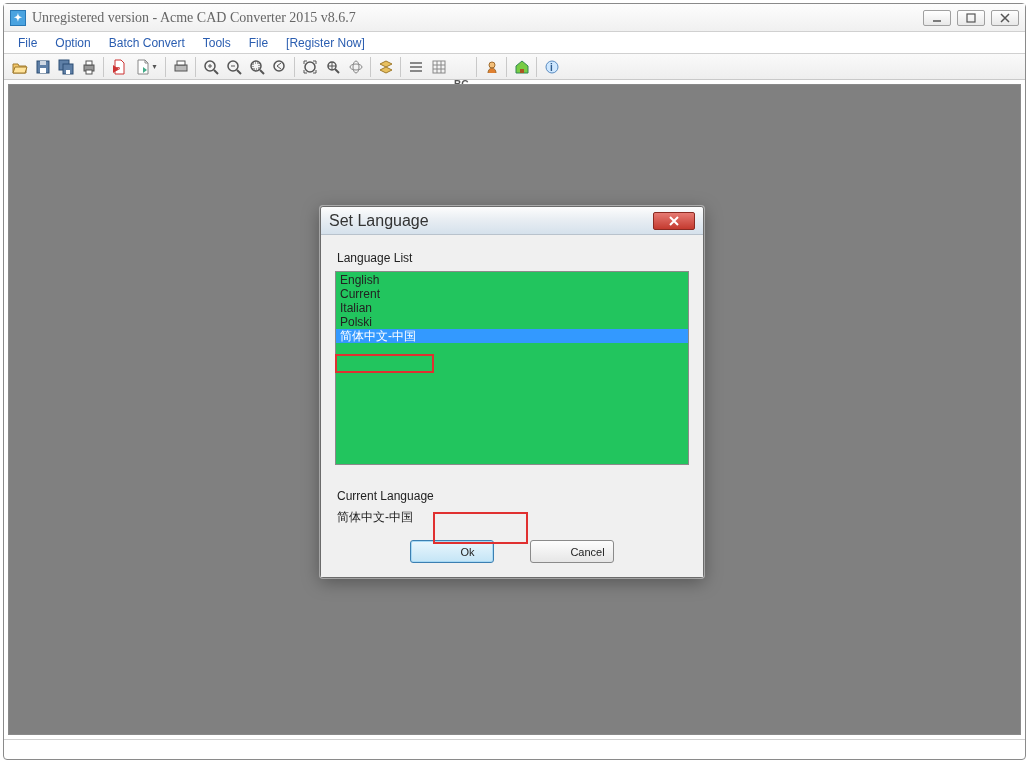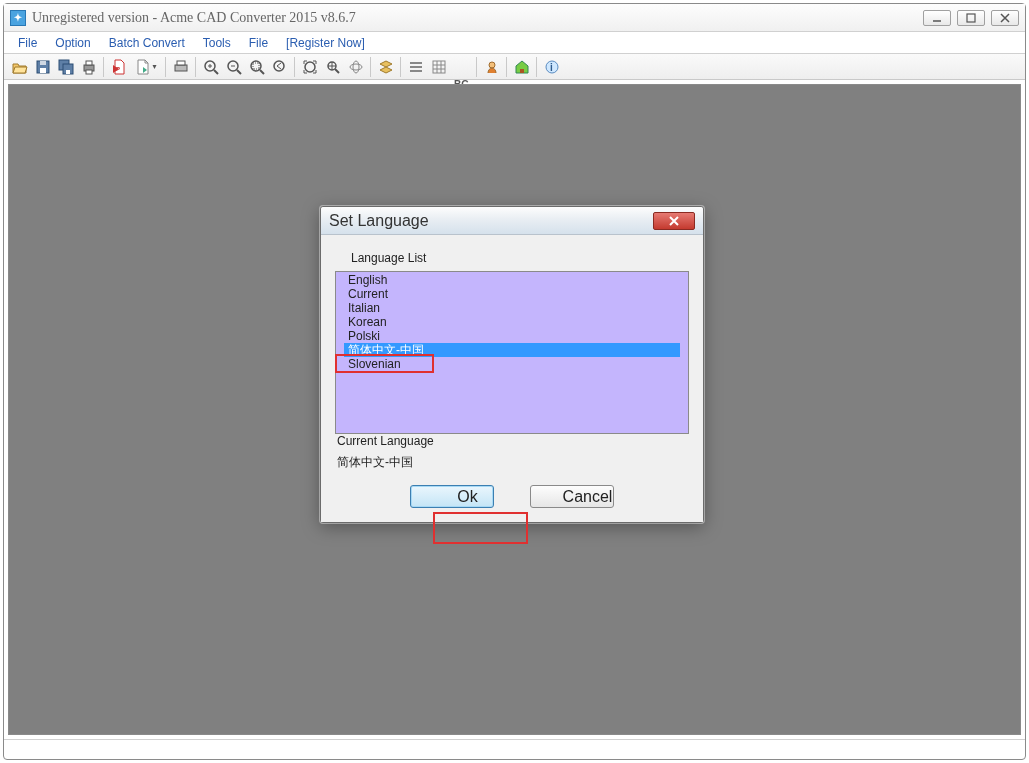--- a/index.html
+++ b/index.html
@@ -97,44 +97,44 @@
   .dialog-close {
     margin-left:auto;
     width:42px; height:18px;
     background:linear-gradient(#e67a73,#c43a2f);
     border:1px solid #8b2a22;
     border-radius:2px;
     display:flex; align-items:center; justify-content:center;
     color:#fff; font-weight:bold; cursor:pointer;
   }
   .dialog-body { padding:12px 14px 14px 14px; background:#f0f0f0; }
-  .lbl { margin:4px 0 6px 16px; color:#222; }
+  .lbl { margin:4px 0 6px 2px; color:#222; }
   .listbox {
-    width:100%; height:163px;
+    width:100%; height:194px;
     border:1px solid #8a8a8a;
-    background:#c4b5fd;
+    background:#22c55e;
     overflow:auto;
-    padding:1px 8px;
+    padding:1px 0;
   }
   .listbox .opt {
     padding:0px 4px; line-height:14px; font-size:12px; cursor:pointer;
     white-space:nowrap;
   }
   .listbox .opt.selected { background:#3399ff; color:#fff; }
-  .cur-lang { margin:0 0 0 2px; }
+  .cur-lang { margin:24px 0 0 2px; }
   .cur-lang-val { margin:6px 0 0 2px; }
   .dlg-buttons {
     display:flex; justify-content:center; gap:36px;
     margin-top:14px;
   }
   .btn {
     width:84px; height:23px;
     border:1px solid #8a8a8a; border-radius:3px;
     background:linear-gradient(#fdfdfd,#e6e6e6);
-    cursor:pointer; font-size:16px;
+    cursor:pointer; font-size:11px;
     display:flex; align-items:center; justify-content:center;padding-left:31px;
   }
   .btn.default {
     border:1px solid #3c7fb1;
     box-shadow: inset 0 0 0 1px #a7d9f5;
     background:linear-gradient(#eaf6fd,#c4e5f6);
   }
 
   
   .anno-rect {
@@ -305,24 +305,22 @@
             <path d="M3 2 L11 10 M11 2 L3 10" stroke="#fff" stroke-width="2"></path>
           </svg>
       </div>
     </div>
     <div class="dialog-body">
       <div class="lbl">Language List</div>
       <div class="listbox" id="listbox">
           <div class="opt">English</div>
           <div class="opt">Current</div>
           <div class="opt">Italian</div>
-          <div class="opt">Korean</div>
           <div class="opt">Polski</div>
           <div class="opt selected">简体中文-中国</div>
-          <div class="opt">Slovenian</div>
         </div>
       <div class="cur-lang">Current Language</div>
       <div class="cur-lang-val">简体中文-中国</div>
       <div class="dlg-buttons">
         <div class="btn default">Ok</div>
         <div class="btn">Cancel</div>
       </div>
     </div>
 
     <div class="anno-rect" style="left:14px; top:147px; width:99px; height:19px;"></div>

